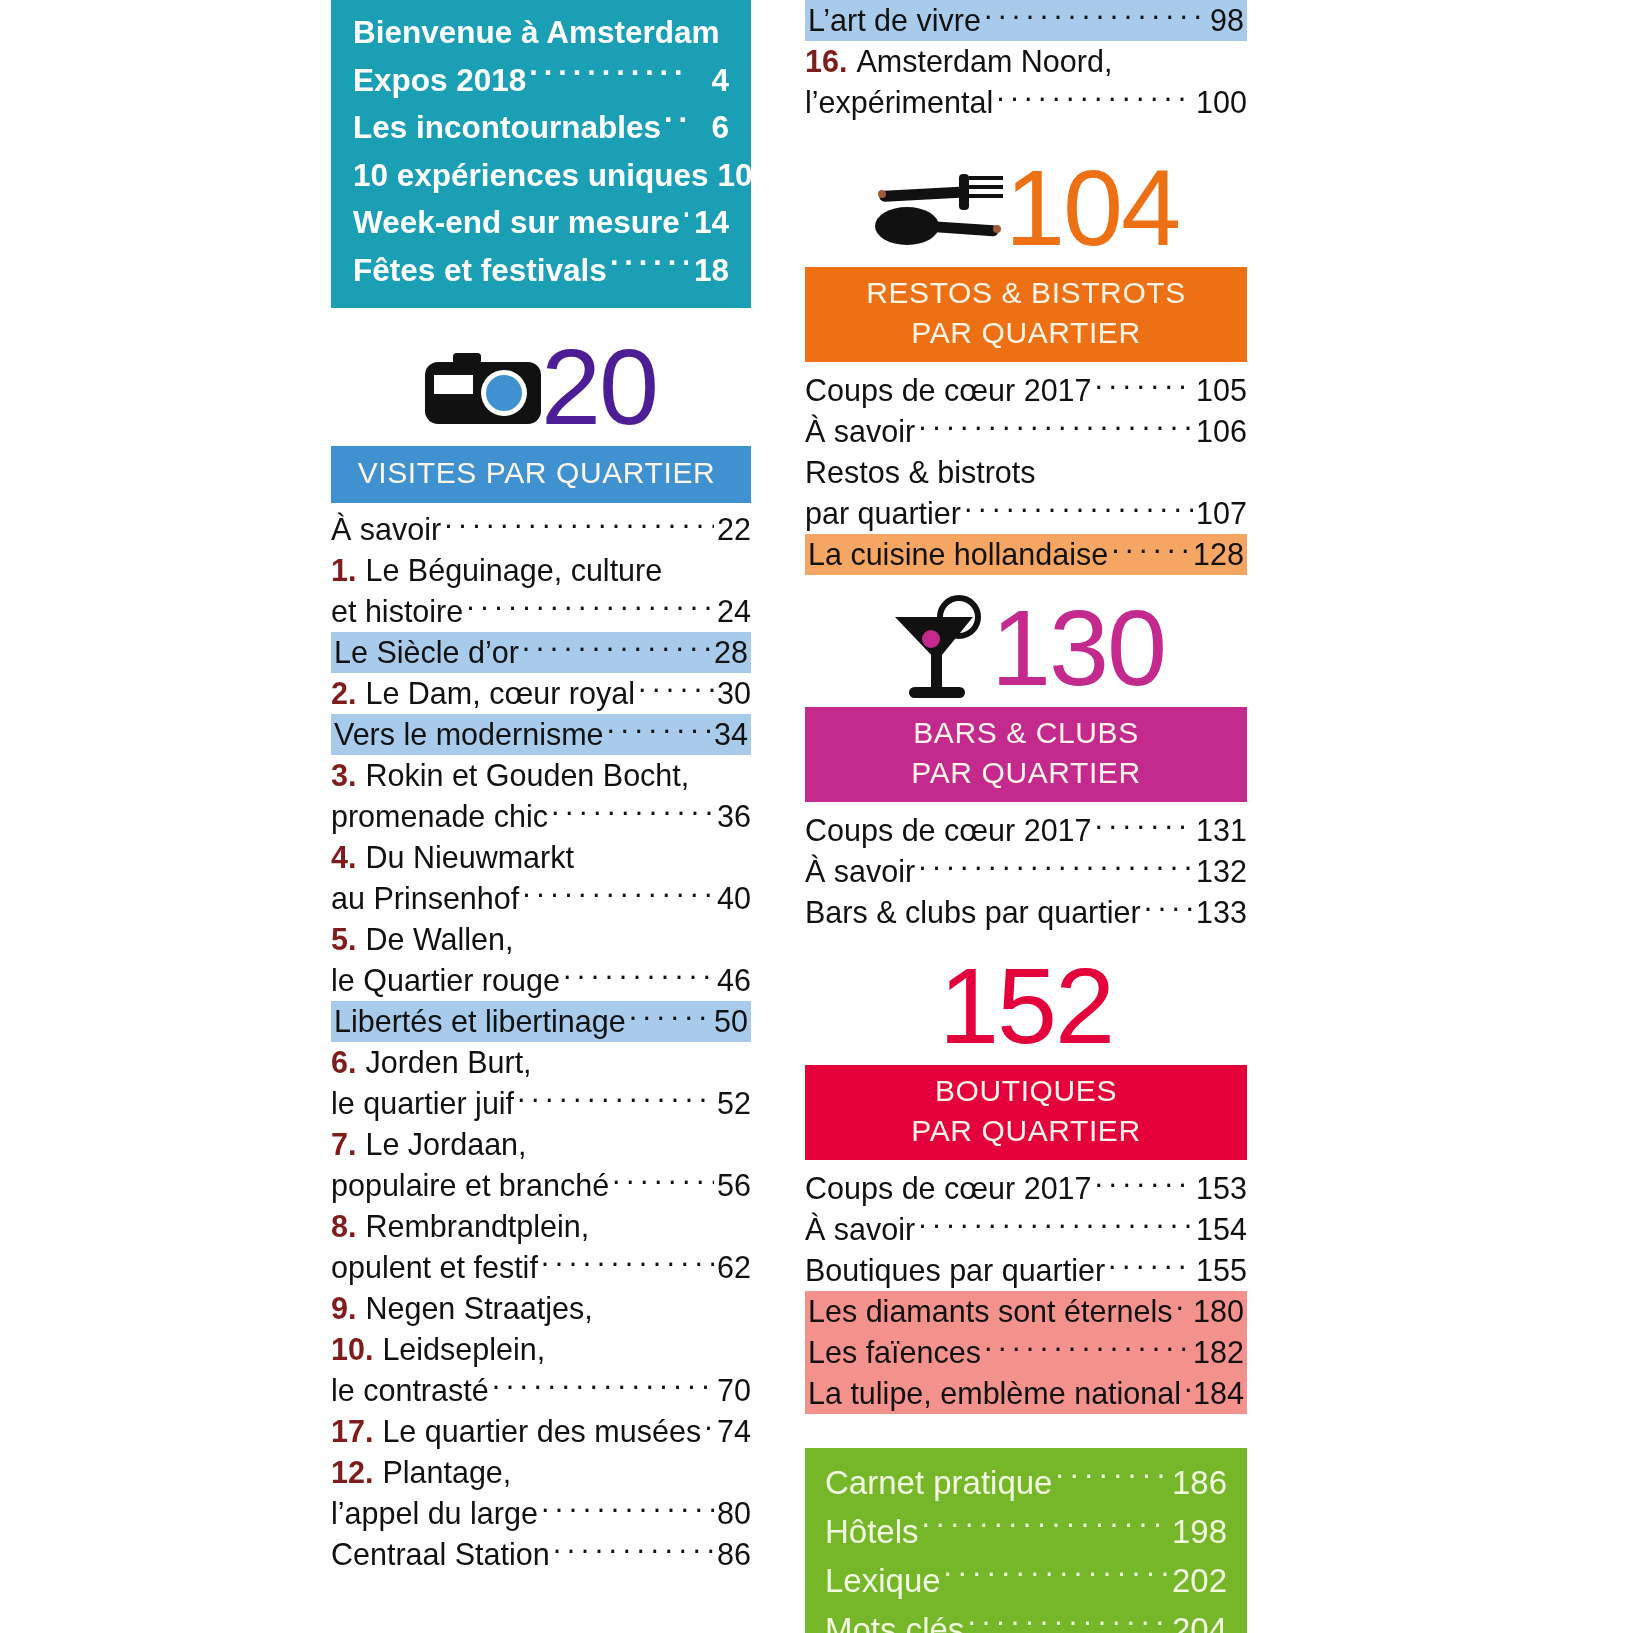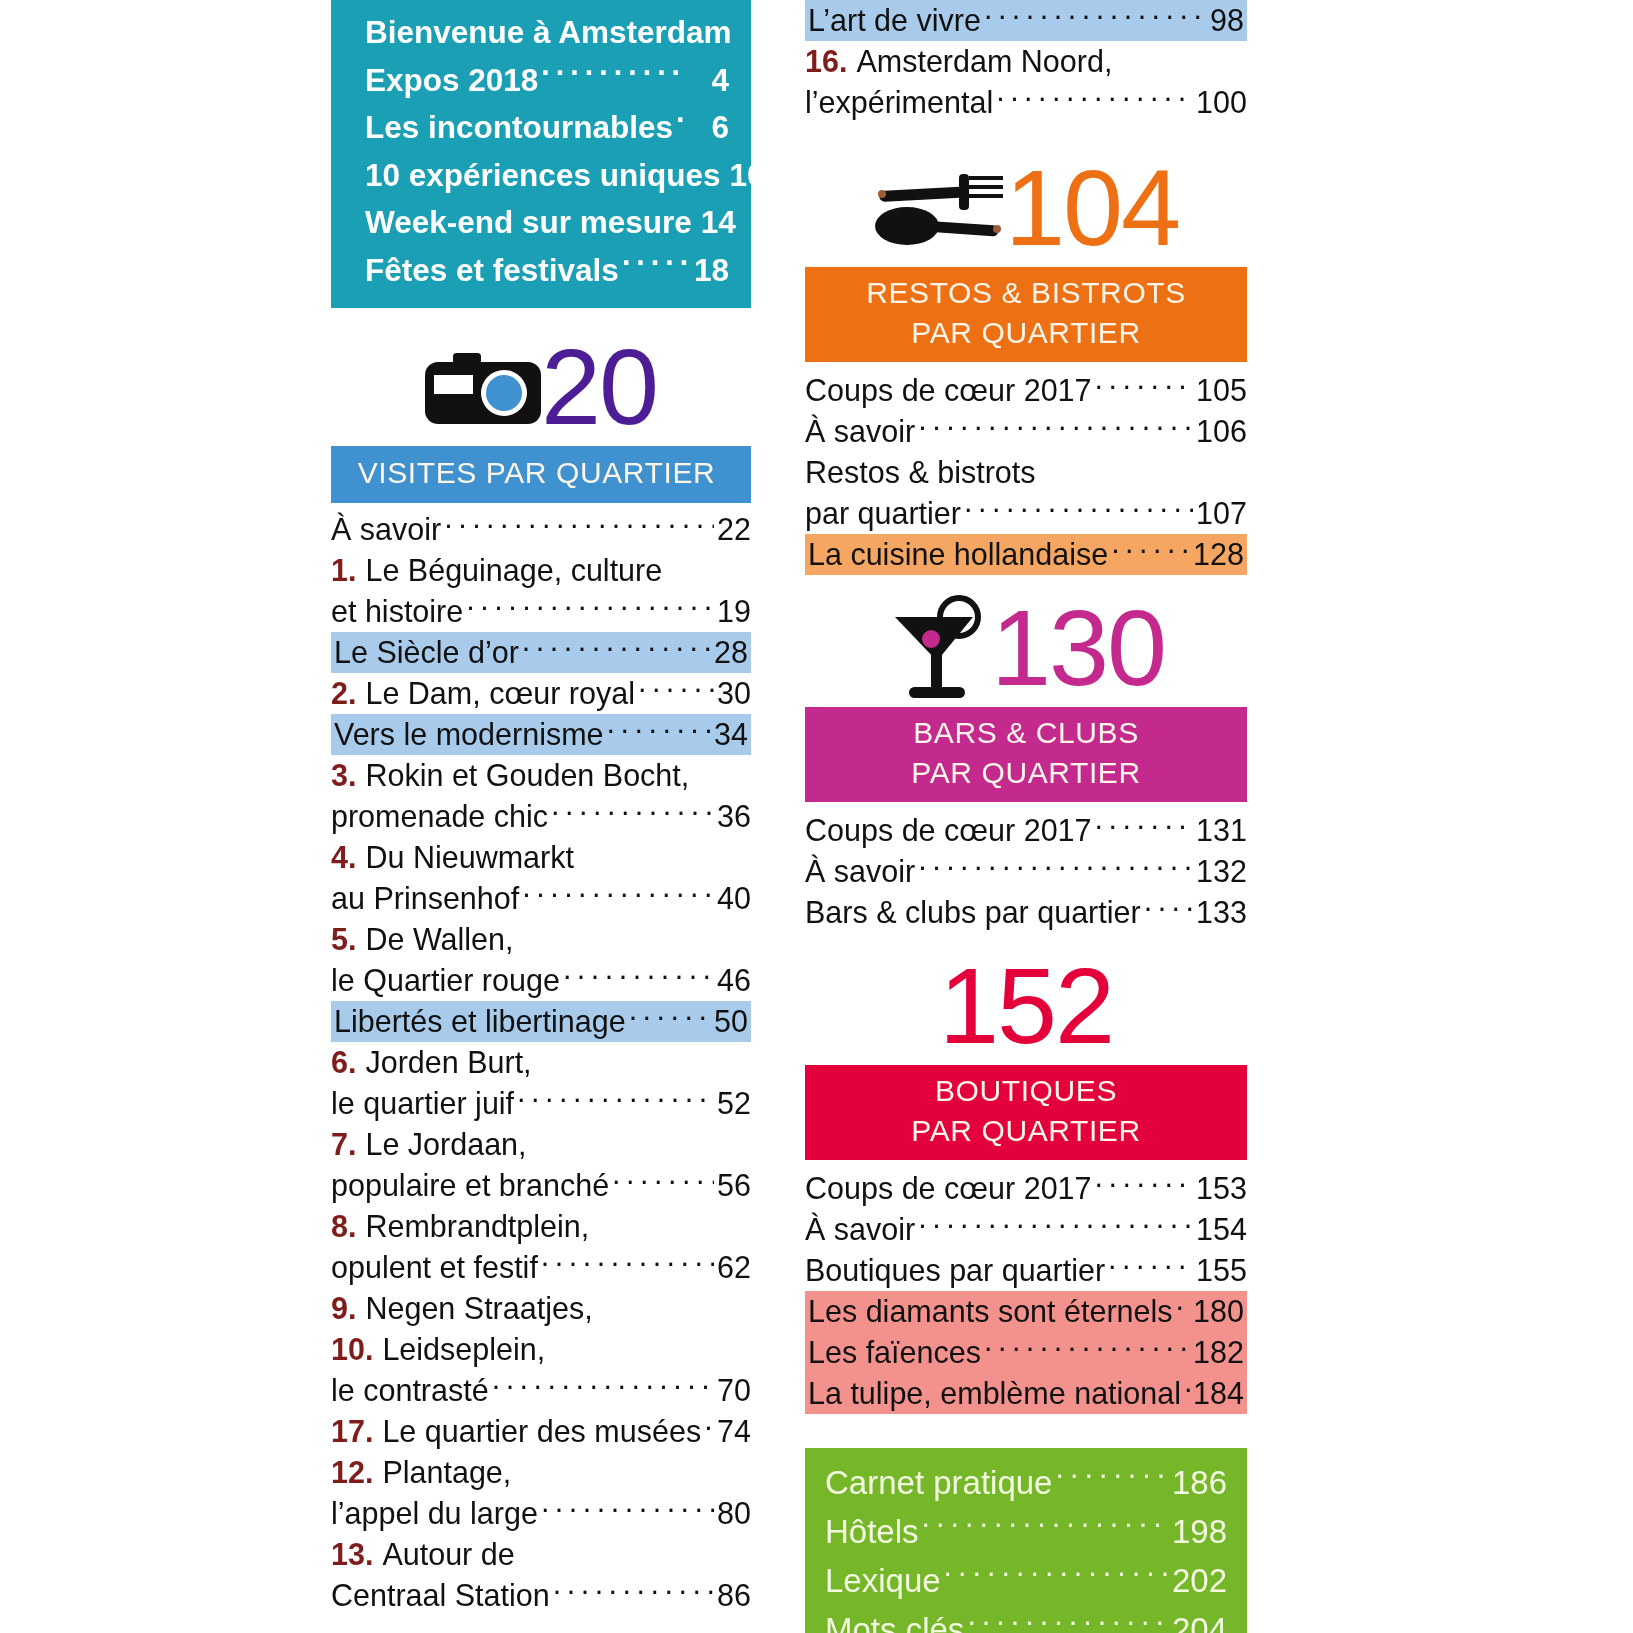--- a/index.html
+++ b/index.html
@@ -64,21 +64,21 @@
     flex: 0 0 auto;
     text-align: right;
   }
 
   
   .row.plain .leader::before { content: ""; }
 
   
   #teal-block {
     background: #1a9fb5;
-    padding: 9px 22px 14px 34px;
+    padding: 9px 22px 14px 22px;
     width: 420px;
   }
   #teal-block .row {
     color: #ffffff;
     font-weight: bold;
     font-size: 31.5px;
     line-height: 47.5px;
   }
   #teal-block .row .leader::before {
     color: #ffffff;
@@ -214,21 +214,21 @@
         </div>
         <div class="row plain">
           <span class="num-idx">1.</span>
           <span class="lbl">Le Béguinage, culture</span>
           <span class="leader"></span>
           <span class="pg"></span>
         </div>
         <div class="row">
           <span class="lbl">et histoire</span>
           <span class="leader"></span>
-          <span class="pg">19</span>
+          <span class="pg">24</span>
         </div>
         <div class="row hl-blue strip">
           <span class="lbl">Le Siècle d’or</span>
           <span class="leader"></span>
           <span class="pg">28</span>
         </div>
         <div class="row">
           <span class="num-idx">2.</span>
           <span class="lbl">Le Dam, cœur royal</span>
           <span class="leader"></span>
@@ -336,26 +336,20 @@
         <div class="row plain">
           <span class="num-idx">12.</span>
           <span class="lbl">Plantage,</span>
           <span class="leader"></span>
           <span class="pg"></span>
         </div>
         <div class="row">
           <span class="lbl">l’appel du large</span>
           <span class="leader"></span>
           <span class="pg">80</span>
-        </div>
-        <div class="row plain">
-          <span class="num-idx">13.</span>
-          <span class="lbl">Autour de</span>
-          <span class="leader"></span>
-          <span class="pg"></span>
         </div>
         <div class="row">
           <span class="lbl">Centraal Station</span>
           <span class="leader"></span>
           <span class="pg">86</span>
         </div>
       </div>
   </div>
 
   <div class="col" id="col-right">

